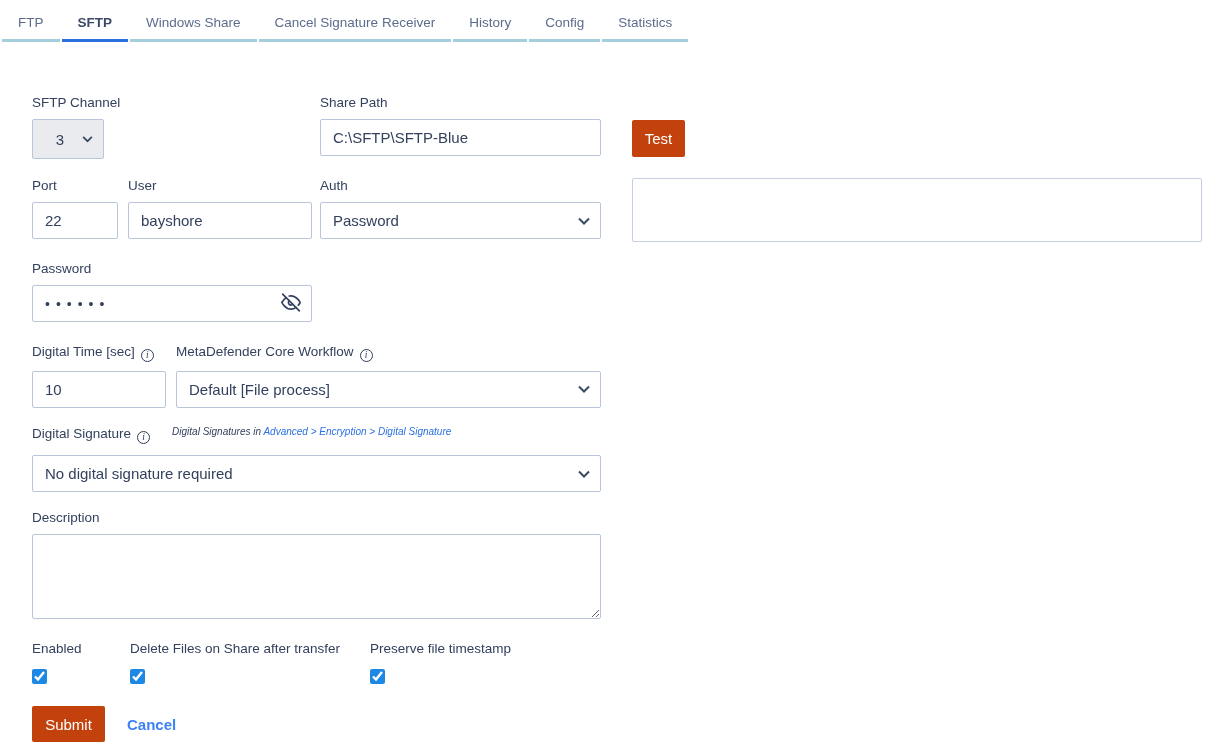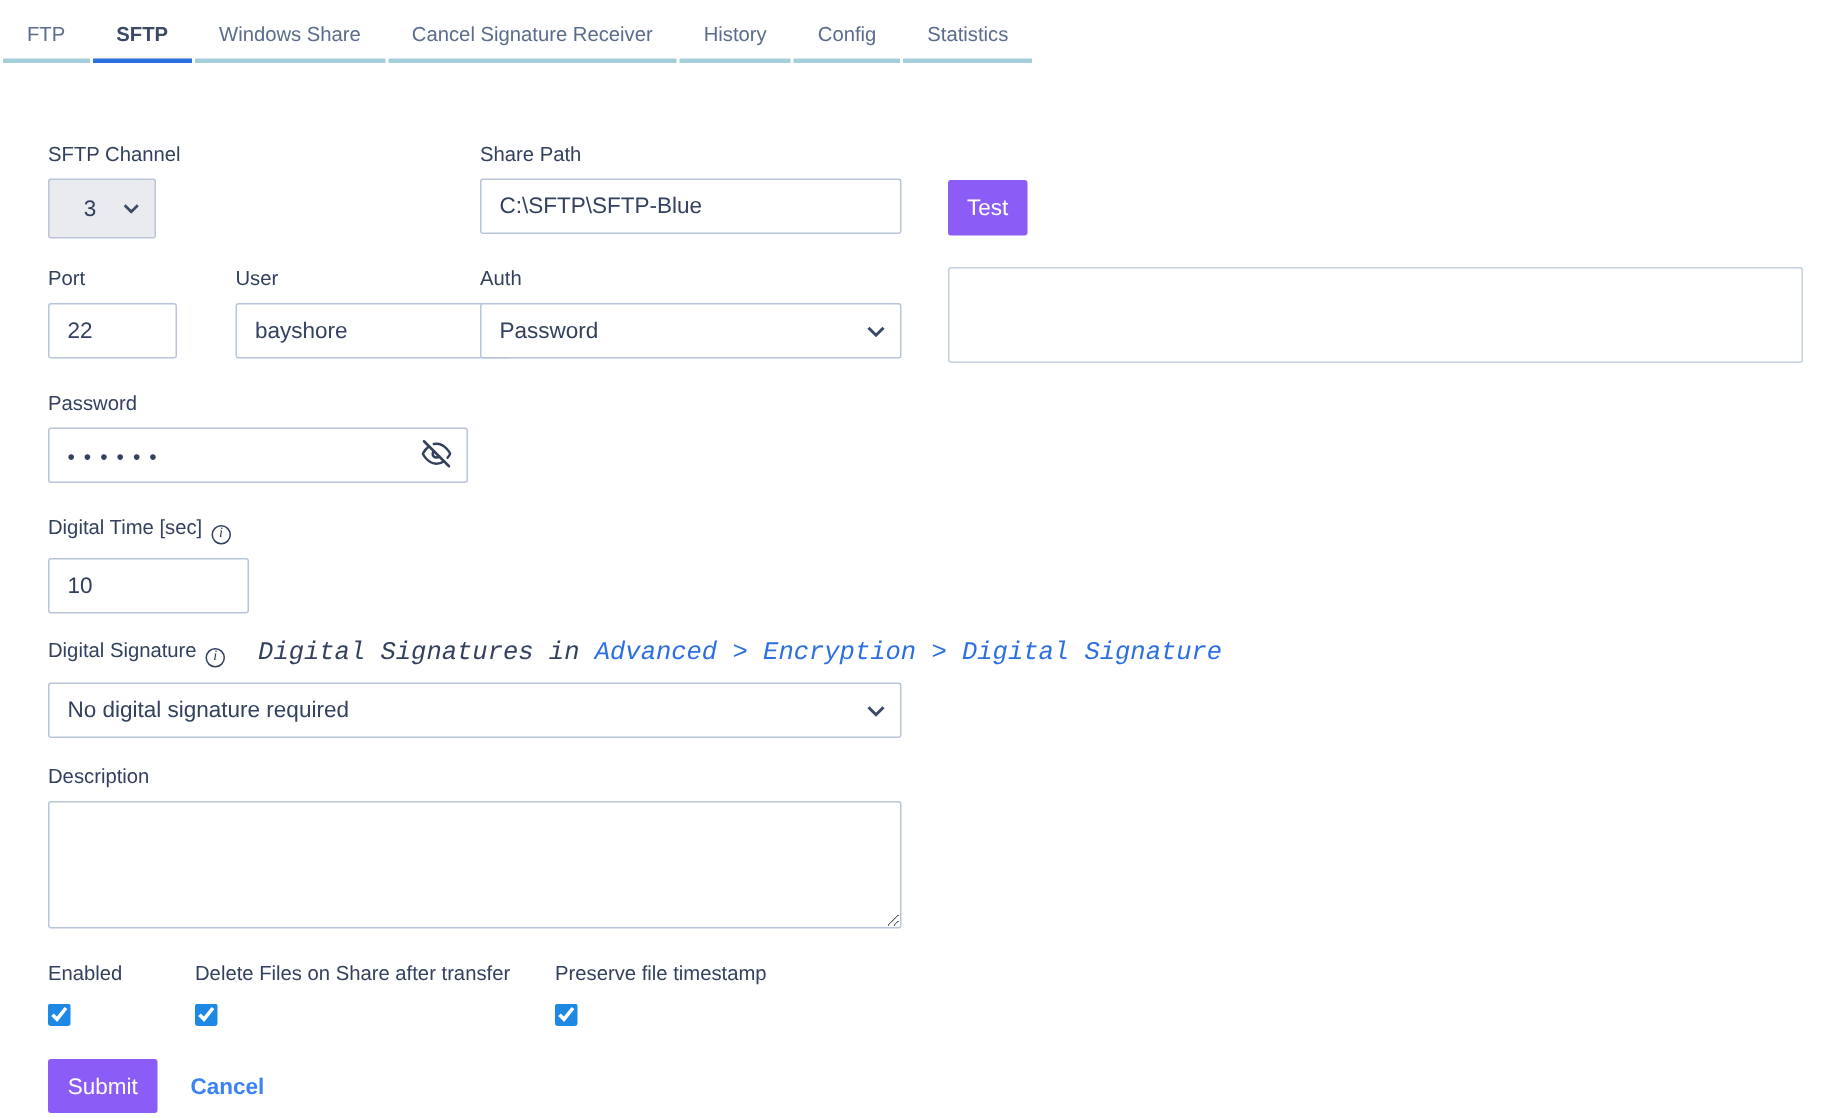--- a/index.html
+++ b/index.html
@@ -45,25 +45,25 @@
   }
   .label-row { position:absolute; display:flex; align-items:flex-start; }
 
   
   .pw-wrap { position:relative; width:280px; }
   .pw-wrap input.txt { padding-right:44px; letter-spacing:6px; font-size:14px; }
   .eye-btn { position:absolute; right:9px; top:50%; transform:translateY(-50%);
     background:none; border:none; cursor:pointer; display:flex; padding:2px; }
 
   
-  .ds-note { font-size:17px; font-style:italic; margin-left:22px; color:#33415e; white-space:nowrap;font-family:Liberation Mono, monospace; }
+  .ds-note { font-size:10px; font-style:italic; margin-left:22px; color:#33415e; white-space:nowrap; }
   .ds-note a { color:#2b6fe0; text-decoration:none; }
 
   
-  .btn-primary { background:#8b5cf6; color:#fff; border:none; border-radius:2px;
+  .btn-primary { background:#c2410c; color:#fff; border:none; border-radius:2px;
     font-size:15px; cursor:pointer; font-family:"Liberation Sans", sans-serif; }
   .btn-test { position:absolute; left:632px; top:120px; width:53px; height:37px; }
   .btn-submit { width:73px; height:36px; }
   .btn-cancel { background:none; border:none; font-weight:700; font-size:15px; color:#3b82f6;
     cursor:pointer; margin-left:22px; font-family:"Liberation Sans", sans-serif; }
   .actions { position:absolute; left:32px; top:706px; display:flex; align-items:center; }
 
   .result-box { position:absolute; left:632px; top:178px; width:570px; height:64px;
     border:1px solid #c5cfdf; border-radius:2px; background:#fff; }
 
@@ -108,21 +108,21 @@
   </div>
 
   <button class="btn-primary btn-test">Test</button>
   <div class="result-box"></div>
 
   <div class="group" style="left:32px; top:178px; width:86px;">
     <label>Port</label>
     <input class="txt" type="text" value="22" style="">
   </div>
 
-  <div class="group" style="left:128px; top:178px; width:184px;margin-left:29px;">
+  <div class="group" style="left:128px; top:178px; width:184px;">
     <label>User</label>
     <input class="txt" type="text" value="bayshore" style="">
   </div>
 
   <div class="group" style="left:320px; top:178px; width:281px;">
     <label>Auth</label>
     <div class="select-wrap">
       <select class="sel">
         <option>Password</option>
       </select>
@@ -147,20 +147,33 @@
         </span>
       </button>
     </div>
   </div>
 
   <div class="group" style="left:32px; top:344px; width:134px;">
     <label><span>Digital Time [sec]</span><span class="info">i</span></label>
     <input class="txt" type="text" value="10" style="">
   </div>
 
+  <div class="group" style="left:176px; top:344px; width:425px;">
+    <label><span>MetaDefender Core Workflow</span><span class="info">i</span></label>
+    <div class="select-wrap">
+      <select class="sel">
+        <option>Default [File process]</option>
+      </select>
+      <span class="chev">
+        <svg width="12" height="8" viewBox="0 0 12 8" fill="none" stroke="#3a4a63" stroke-width="2">
+            <path d="M1 1.5l5 5 5-5"></path>
+          </svg>
+      </span>
+    </div>
+  </div>
 
   <div class="label-row" style="left:32px; top:426px;">
     <span class="lbl" style="margin-bottom:0;"><span>Digital Signature</span><span class="info">i</span></span>
     <span class="ds-note"><span>Digital Signatures in </span><a href="#">Advanced &gt; Encryption &gt; Digital Signature</a></span>
   </div>
   <div class="group" style="left:32px; top:455px; width:569px;">
     <div class="select-wrap">
       <select class="sel">
         <option>No digital signature required</option>
       </select>

